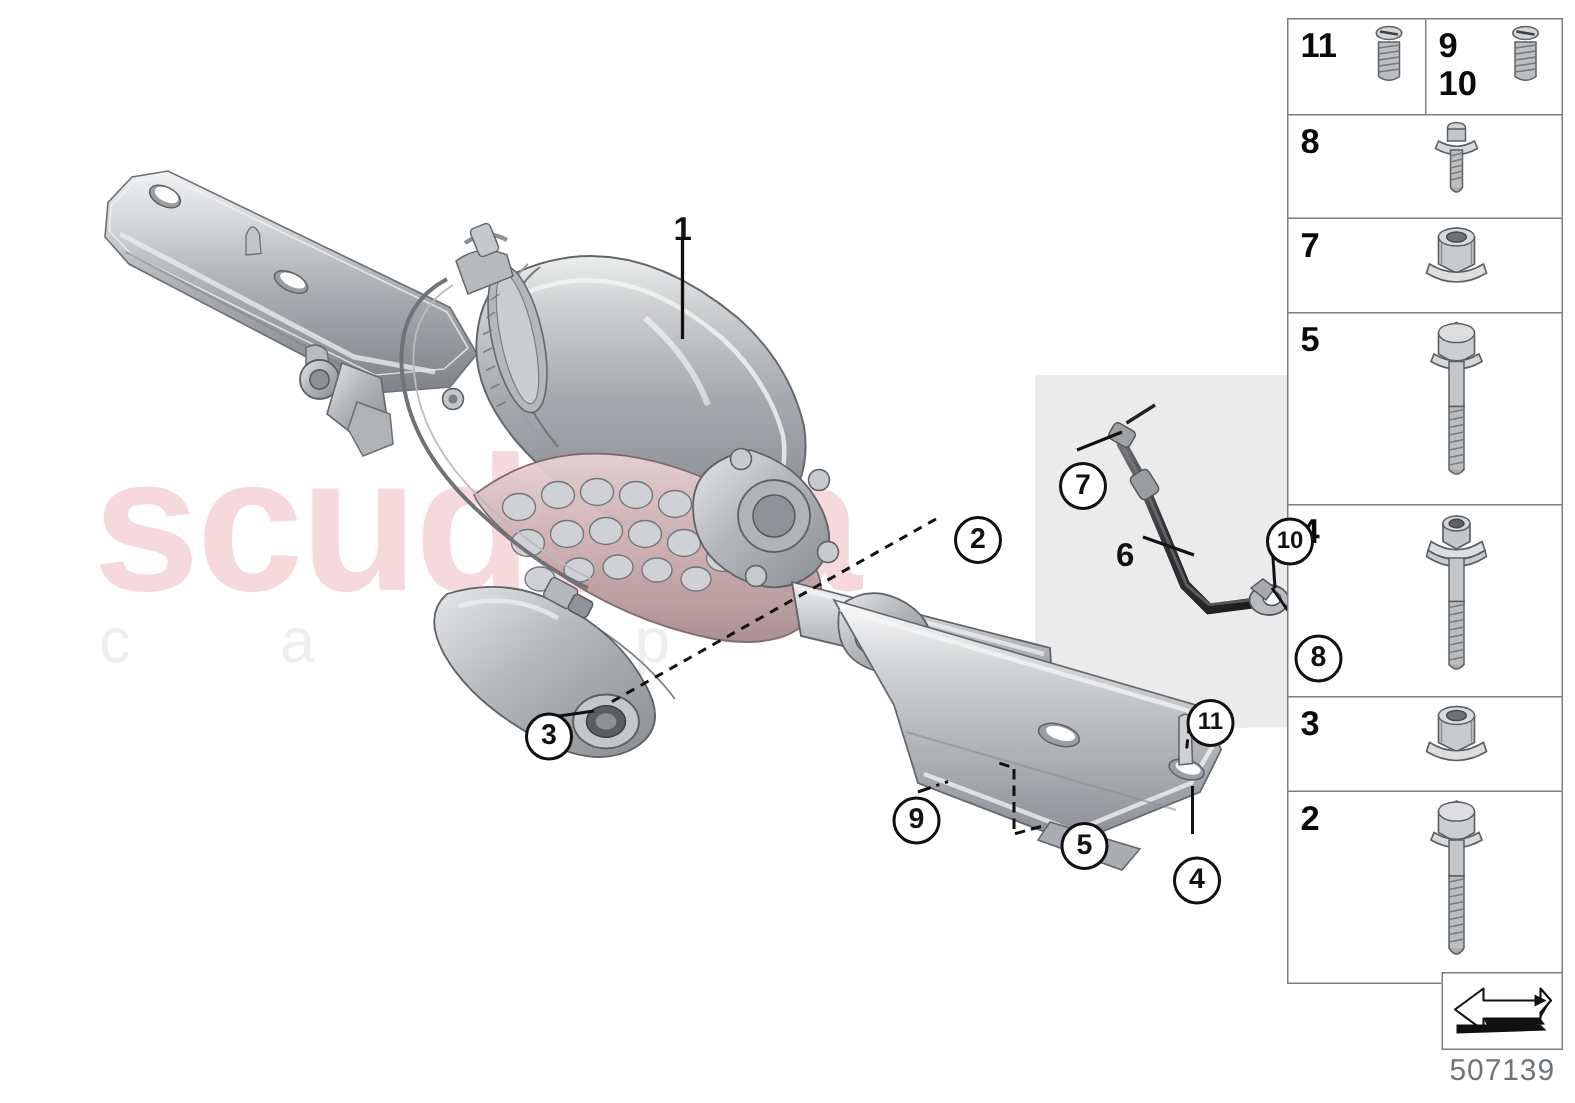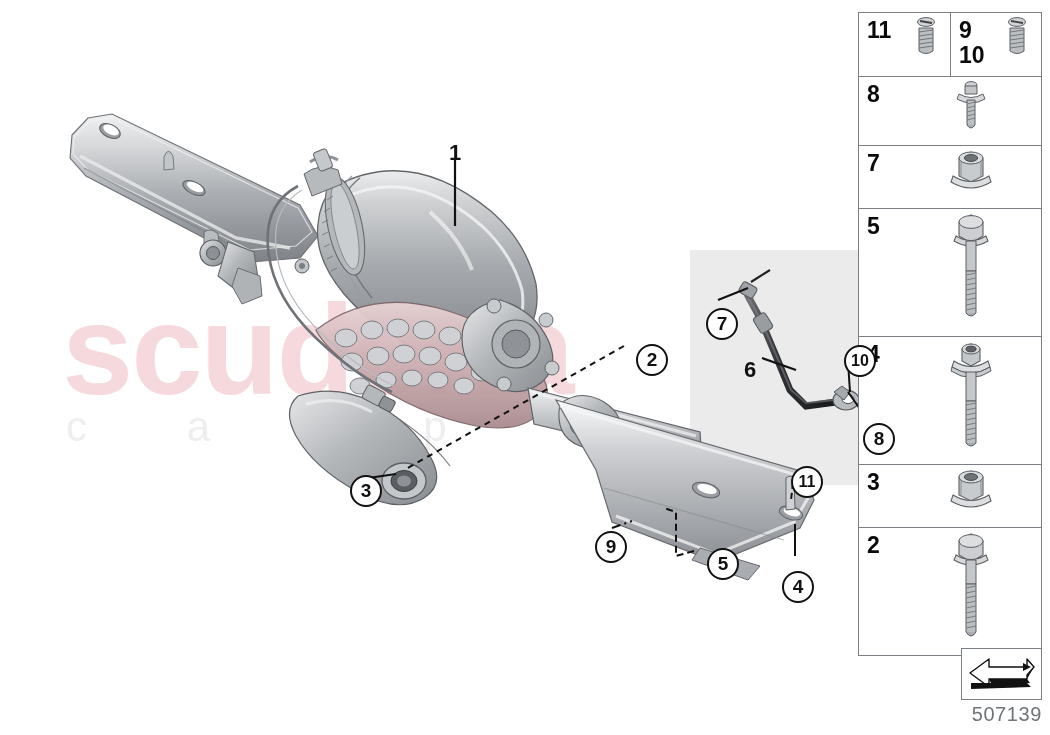--- a/index.html
+++ b/index.html
@@ -48,21 +48,21 @@
   .lg-num{font-size:23px;font-weight:bold;color:#0a0a0a;padding:5px 0 0 8px;
           line-height:1.08;font-family:"Liberation Sans",sans-serif;
           flex:0 0 auto;min-width:34px;}
   .lg-art{flex:1 1 auto;display:flex;align-items:center;justify-content:center;
           position:relative;}
   .lg-art svg{display:block;}
 
   #arrowbox{position:absolute;left:961px;top:648px;width:81px;height:52px;
             border:1.3px solid #7a7f86;box-sizing:border-box;background:#fff;
             display:flex;align-items:center;justify-content:center;z-index:30;}
-  #partno{position:absolute;left:961px;top:703px;width:81px;text-align:right;
+  #partno{position:absolute;left:961px;top:703px;width:81px;text-align:center;
           font-size:20px;color:#6f7479;letter-spacing:.6px;z-index:30;
           font-family:"Liberation Sans",sans-serif;}
 </style>
 </head>
 <body>
 
 <div id="stage">
 
   <div id="wm-flag">
     <div class="dia" style="left:-20px;top:-18px"></div>

